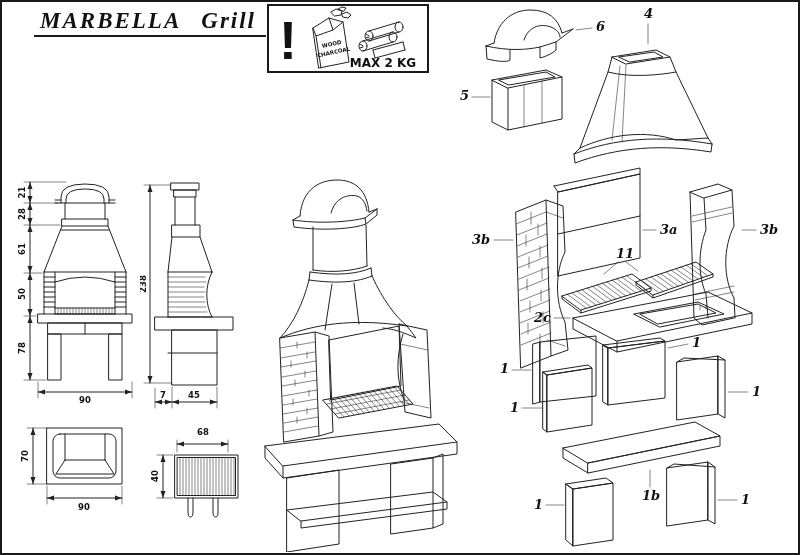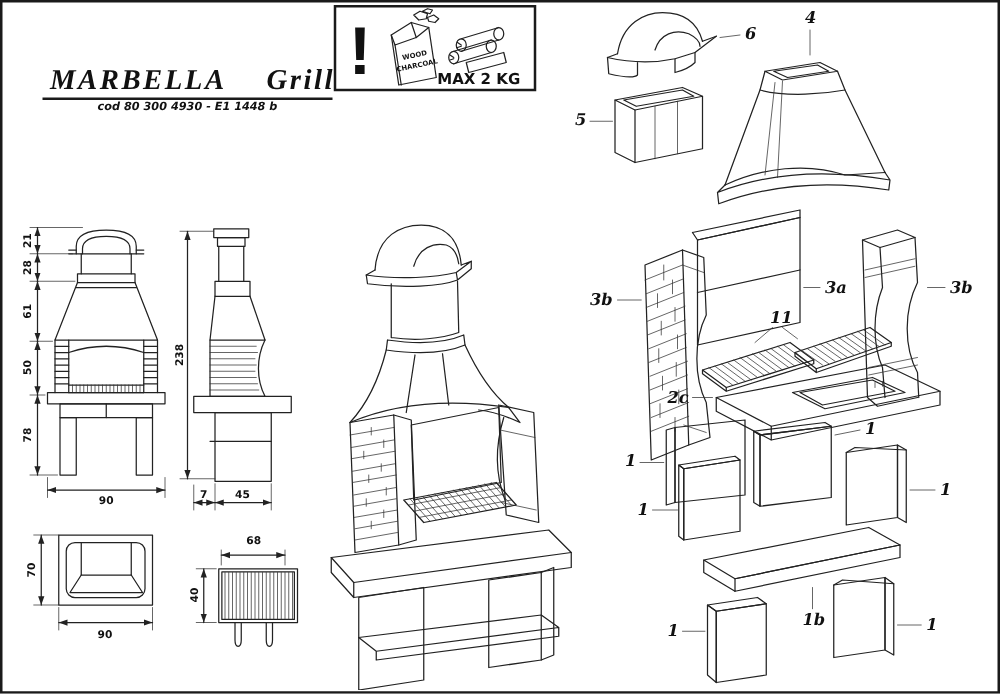--- a/index.html
+++ b/index.html
@@ -2,23 +2,23 @@
 <html><head>
 <meta charset="utf-8">
 <style>
   * { margin:0; padding:0; box-sizing:border-box; }
   html,body { width:800px; height:555px; }
   body { background:#fff; font-family:"Liberation Sans",sans-serif; position:relative; overflow:hidden; color:#111; }
   #frame { position:absolute; inset:0; border:2px solid #1a1a1a; }
   .abs { position:absolute; }
   
   #title-block { left:34px; top:8px; width:232px; }
-  #title-line { display:flex; gap:32px; align-items:baseline; justify-content:flex-start;
+  #title-line { display:flex; gap:20px; align-items:baseline; justify-content:flex-start;
     font-family:"Liberation Serif",serif; font-weight:bold; font-style:italic;
-    font-size:23px; letter-spacing:2px; border-bottom:2.5px solid #1a1a1a; padding:0 4px 1px 6px;margin-top:43px; }
+    font-size:23px; letter-spacing:2px; border-bottom:2.5px solid #1a1a1a; padding:0 4px 1px 6px; }
   .sub1 { text-align:center; font-family:"DejaVu Sans",sans-serif; font-style:italic; font-weight:bold; font-size:11px; margin-top:2px; }
   .sub2 { text-align:center; font-family:"DejaVu Sans",sans-serif; font-style:italic; font-weight:bold; font-size:9px; margin-top:1px; }
   
   #warning-box { left:267px; top:4px; width:162px; height:69px; border:2px solid #1a1a1a; }
   svg { display:block; }
   svg path, svg rect, svg line, svg ellipse, svg circle { stroke:#222; fill:none; stroke-width:1; stroke-linecap:round; stroke-linejoin:round; }
   .thin  { stroke-width:0.6; stroke:#333; }
   .dim   { font:bold 8.5px "DejaVu Sans",sans-serif; fill:#111; stroke:none; }
   .part  { font:italic bold 13px "DejaVu Serif",serif; fill:#111; stroke:none; }
   .bagtx { font:bold 5.5px "DejaVu Sans",sans-serif; fill:#111; stroke:none; }
@@ -29,21 +29,20 @@
 </head>
 <body>
 
 <div id="frame"></div>
 
 <div class="abs" id="title-block">
   <div id="title-line">
     <span>MARBELLA</span>
     <span>Grill</span>
   </div>
-  <div class="sub2">cod  80 300 4930 - E1 1448 b</div>
 </div>
 
 <div class="abs" id="warning-box">
   <svg width="158" height="65" viewBox="0 0 158 65">
     <text class="bang" x="10" y="53">!</text>
     <g>
       <path d="M44,22 L60,12 L74,16 L80,56 L50,62 Z"></path>
       <path d="M44,22 L47,30 L64,24 L60,12"></path>
       <path d="M47,30 L52,62 M64,24 L74,16"></path>
       <path d="M62,6 l5,-3 l6,2 l-1,4 l-6,1 z M73,8 l5,-2 l4,3 l-3,3 l-5,-1 z M69,3 l4,-2 l4,1 l-2,3 z"></path>

